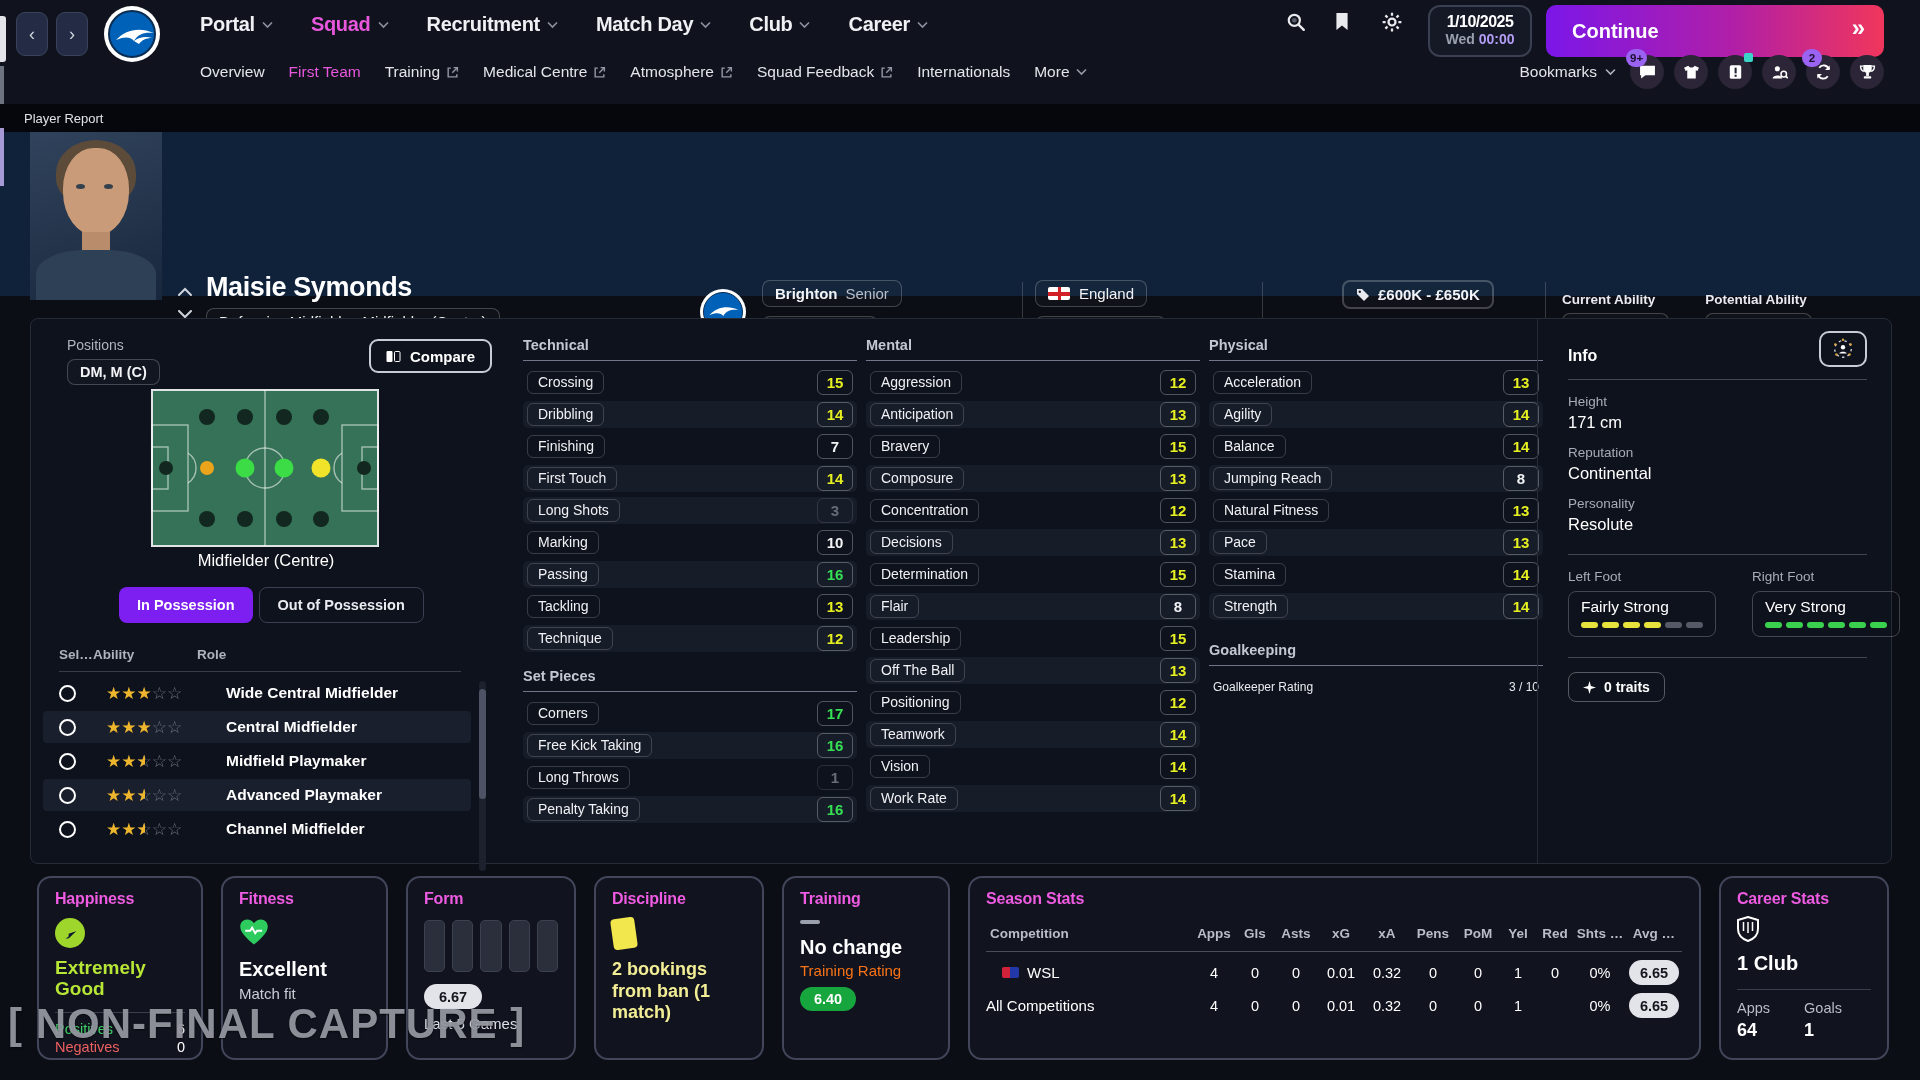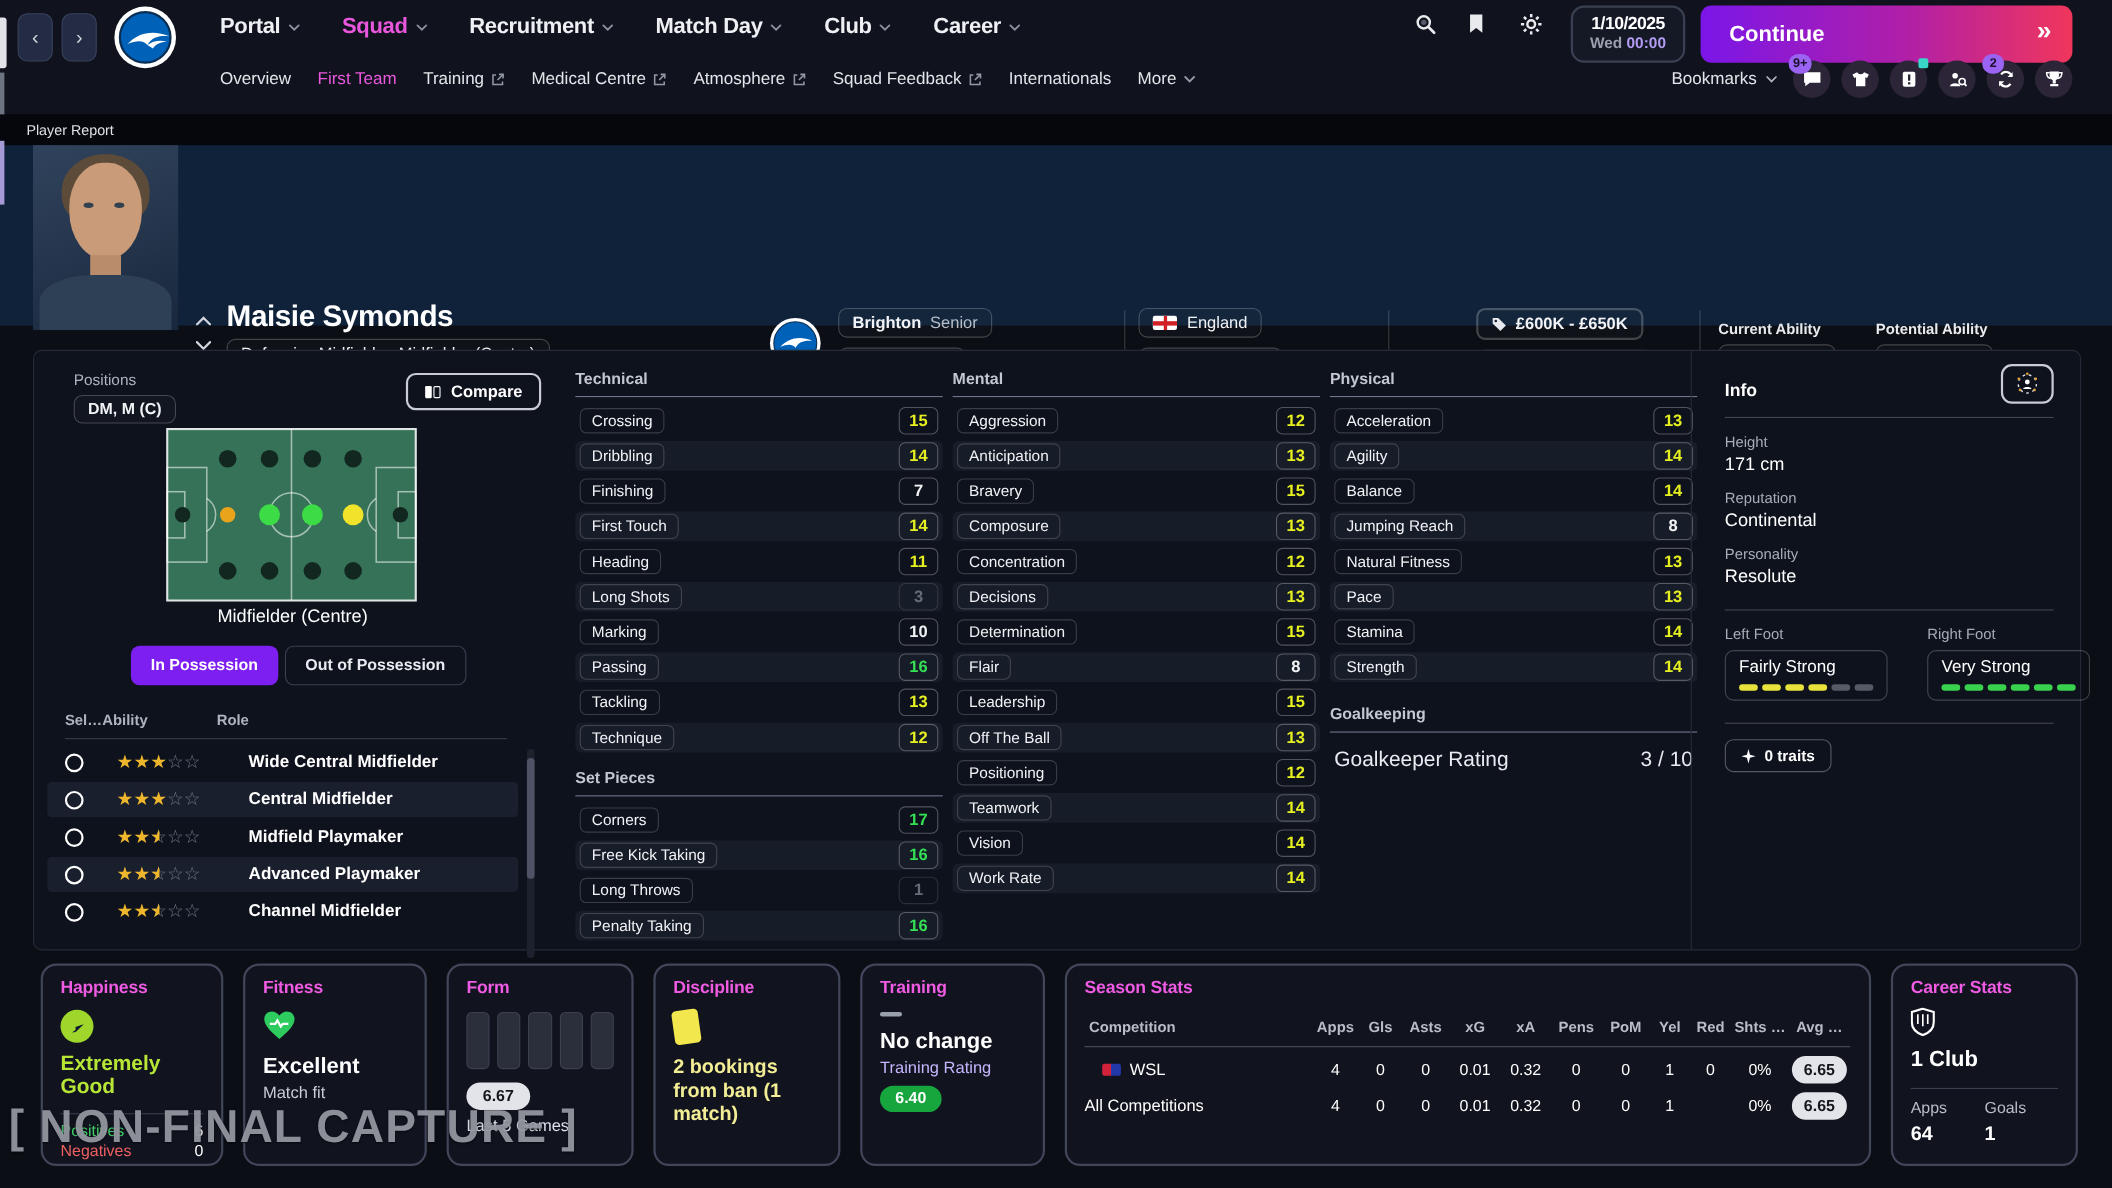--- a/index.html
+++ b/index.html
@@ -132,21 +132,21 @@
   .attr-row { display:flex; align-items:center; justify-content:space-between; height:27px; margin-bottom:5px; border-radius:5px; padding:0 4px; }
   .attr-row.alt { background:#171c29; }
   .attr-name { border:1px solid rgba(255,255,255,0.18); border-radius:6px; padding:2px 10px 3px; font-size:14px; color:#f1f2f5; cursor:default; }
   .attr-val { width:36px; height:25px; border:1px solid rgba(255,255,255,0.28); border-radius:6px; display:flex; align-items:center;
               justify-content:center; font-size:15px; font-weight:bold; }
   .attr-val.g { color:var(--attr-green,#35e054); }
   .attr-val.y { color:var(--attr-yellow,#e6ef1f); }
   .attr-val.w { color:#f2f3f5; }
   .attr-val.d { color:#666c78; border-color:rgba(255,255,255,0.12); }
   .gk-sec { margin-top:22px; }
-  .gk-row { display:flex; justify-content:space-between; align-items:center; margin-top:14px; font-size:19px; color:#e9ebf0; padding:0 4px; }
+  .gk-row { display:flex; justify-content:space-between; align-items:center; margin-top:14px; font-size:12px; color:#e9ebf0; padding:0 4px; }
 
   .info-panel { position:absolute; left:1506px; top:0; width:356px; height:100%; border-left:1px solid #262b38; padding:14px 26px 0 30px; }
   .info-title { font-size:16px; font-weight:bold; color:#fff; margin-top:14px; }
   .info-iconbtn { position:absolute; right:26px; top:12px; width:48px; height:36px; border:2px solid #c9ccd4; border-radius:10px;
                   display:flex; align-items:center; justify-content:center; background:none; cursor:pointer; }
   .info-hr { height:1px; background:rgba(255,255,255,0.22); margin:14px 0; }
   .info-lbl { font-size:13.5px; color:#a7acb8; margin-top:13px; }
   .info-val { font-size:16.5px; color:#fff; margin-top:4px; }
   .feet { display:flex; gap:36px; margin-top:4px; }
   .foot .info-lbl { margin-top:0; }
@@ -176,21 +176,21 @@
   .form-bars i { width:22px; height:52px; background:#2b2f3c; border:1px solid #3c4150; border-radius:5px; }
   .form-badge { margin-top:12px; width:58px; height:25px; border-radius:13px; background:#e3e4e9; color:#14161d;
                 font-size:14.5px; font-weight:bold; display:flex; align-items:center; justify-content:center; }
   .form-sub { margin-top:6px; font-size:15px; color:#dfe2e8; }
   .c-discipline { left:594px; width:170px; }
   .ycard { margin-top:10px; width:24px; height:31px; background:var(--card-yellow,#f2e84e); border-radius:4px; transform:rotate(-8deg); }
   .disc-text { margin-top:10px; font-size:18px; font-weight:bold; color:#f3ee95; line-height:1.2; }
   .c-training { left:782px; width:168px; }
   .trn-dash { margin-top:12px; width:20px; height:4px; border-radius:2px; background:#9aa0ac; }
   .trn-status { margin-top:12px; font-size:20px; font-weight:bold; color:#fff; }
-  .trn-sub { margin-top:3px; font-size:15px; color:#c4b5fd; }
+  .trn-sub { margin-top:3px; font-size:15px; color:#f97316; }
   .trn-badge { margin-top:8px; width:56px; height:24px; border-radius:13px; background:var(--training-green,#17a53d); color:#fff;
                font-size:14.5px; font-weight:bold; display:flex; align-items:center; justify-content:center; }
   .c-season { left:968px; width:733px; }
   .season-grid { display:grid; grid-template-columns:206px 44px 38px 44px 46px 46px 46px 44px 36px 38px 52px 56px; align-items:center; margin-top:14px; }
   .sg-h { font-size:13.5px; font-weight:bold; color:#b9bdc8; text-align:center; padding:4px 0 10px; }
   .sg-h.first { text-align:left; padding-left:4px; }
   .sg-hline { grid-column:1 / -1; height:1px; background:rgba(255,255,255,0.25); margin-bottom:4px; }
   .sg-c { font-size:14.5px; color:#fff; text-align:left; height:33px; display:flex; align-items:center; justify-content:center; }
   .sg-c.first { justify-content:flex-start; gap:8px; font-size:15px; }
   .sg-c.first.indent { padding-left:16px; }
@@ -673,24 +673,20 @@
           <span class="attr-val y">14</span>
         </div>
         <div class="attr-row">
           <span class="attr-name">Finishing</span>
           <span class="attr-val w">7</span>
         </div>
         <div class="attr-row alt">
           <span class="attr-name">First Touch</span>
           <span class="attr-val y">14</span>
         </div>
-        <div class="attr-row">
-          <span class="attr-name">Heading</span>
-          <span class="attr-val y">11</span>
-        </div>
         <div class="attr-row alt">
           <span class="attr-name">Long Shots</span>
           <span class="attr-val d">3</span>
         </div>
         <div class="attr-row">
           <span class="attr-name">Marking</span>
           <span class="attr-val w">10</span>
         </div>
         <div class="attr-row alt">
           <span class="attr-name">Passing</span>

